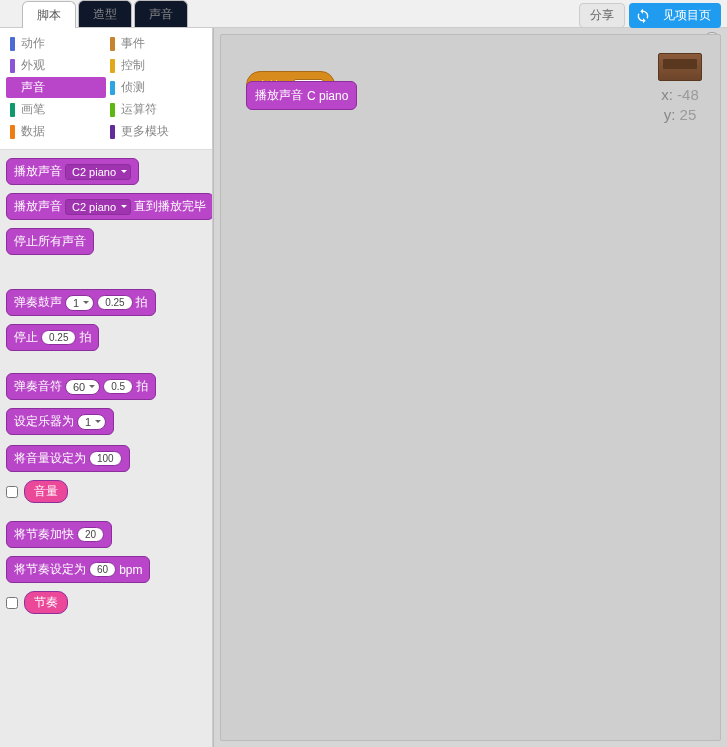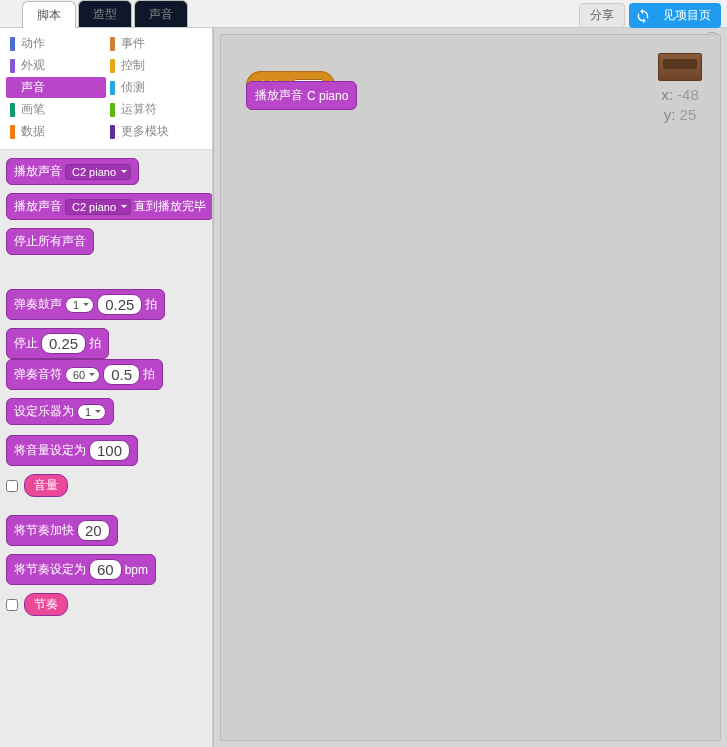--- a/index.html
+++ b/index.html
@@ -121,21 +121,21 @@
     cursor: grab;
     gap: 3px;
     white-space: nowrap;
   }
   .blk .pill {
     background: #fff;
     color: #444;
     border-radius: 9px;
     padding: 1px 7px;
     border: 1px solid #8c2f9c;
-    font-size: 15px;
+    font-size: 10px;
     display: inline-flex;
     align-items: center;
   }
   .blk .dd {
     background: #a033b0;
     color: #fff;
     border: 1px solid #8c2f9c;
     border-radius: 3px;
     padding: 1px 14px 1px 6px;
     font-size: 11px;
@@ -350,21 +350,21 @@
             <span>直到播放完毕</span>
           </div></div>
       <div class="blk-wrap" style="margin-bottom:34px"><div class="blk">停止所有声音</div></div>
 
       <div class="blk-wrap"><div class="blk">
             <span>弹奏鼓声</span>
             <span class="ddpill">1</span>
             <span class="pill">0.25</span>
             <span>拍</span>
           </div></div>
-      <div class="blk-wrap" style="margin-bottom:0"><div class="blk">
+      <div class="blk-wrap" style="margin-bottom:22px"><div class="blk">
             <span>停止</span>
             <span class="pill">0.25</span>
             <span>拍</span>
           </div></div>
 
       <div class="blk-wrap"><div class="blk">
             <span>弹奏音符</span>
             <span class="ddpill">60</span>
             <span class="pill">0.5</span>
             <span>拍</span>

